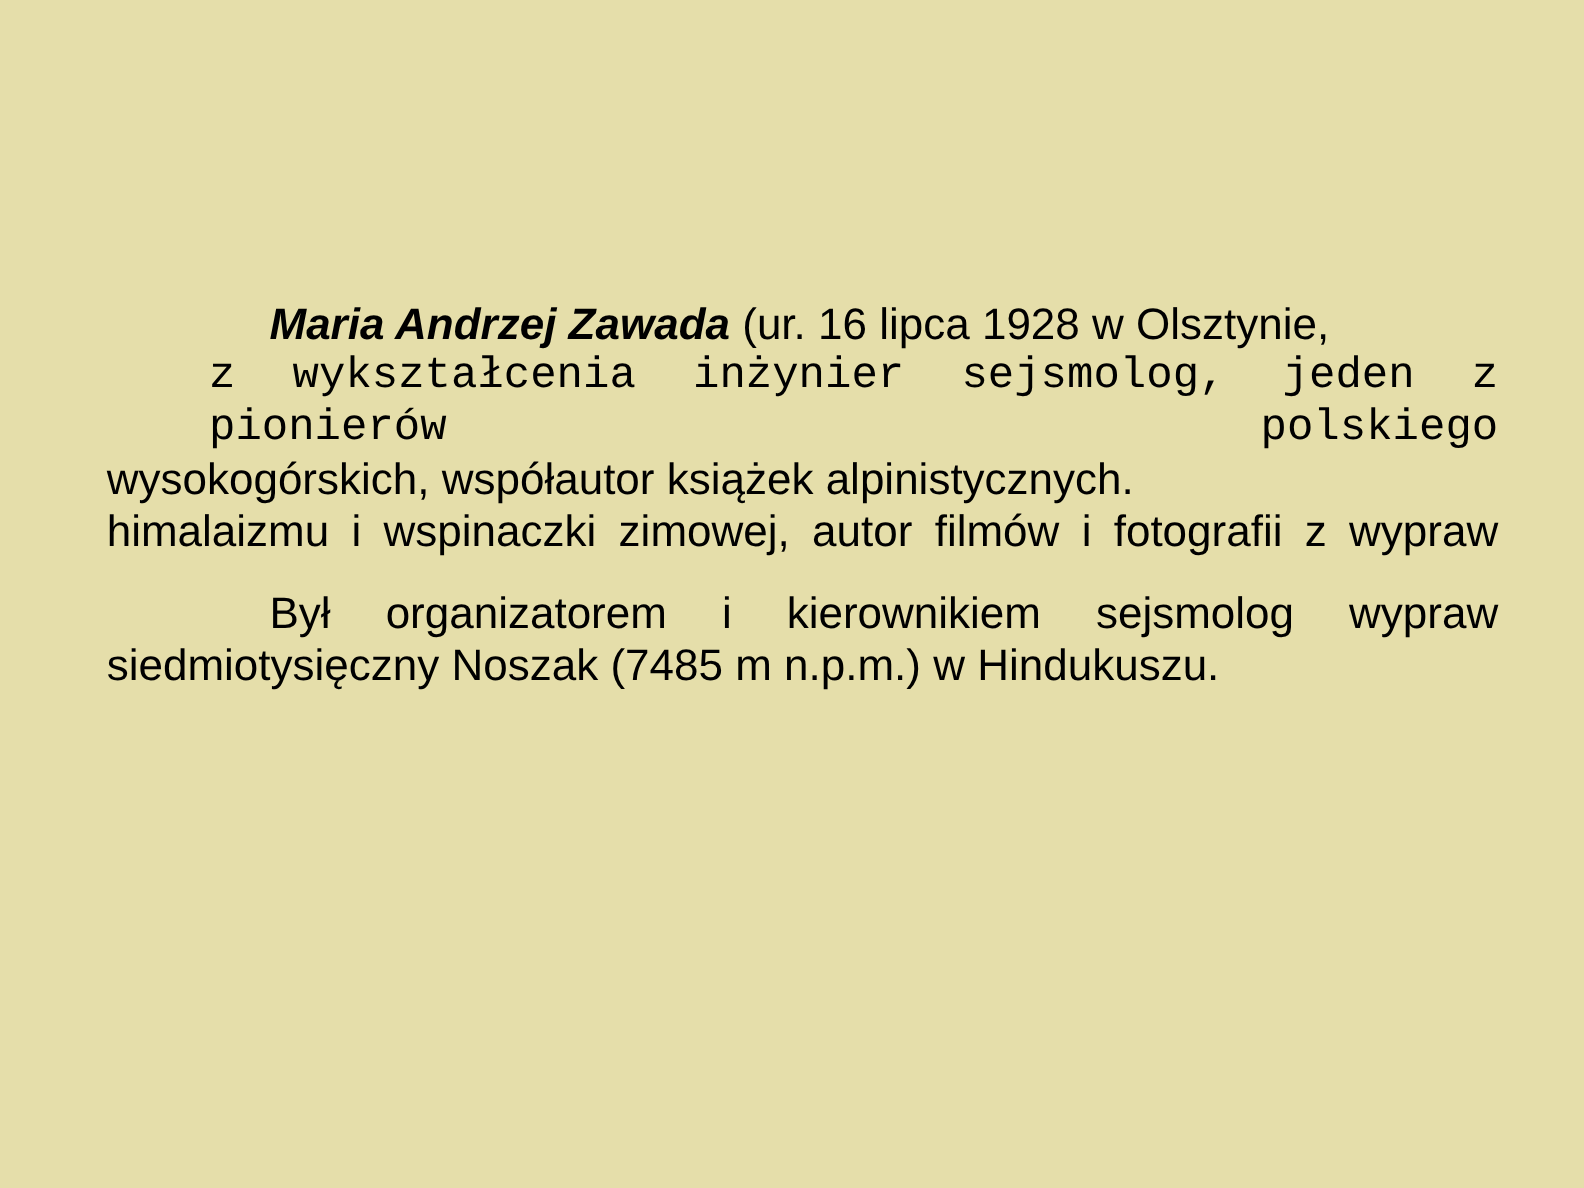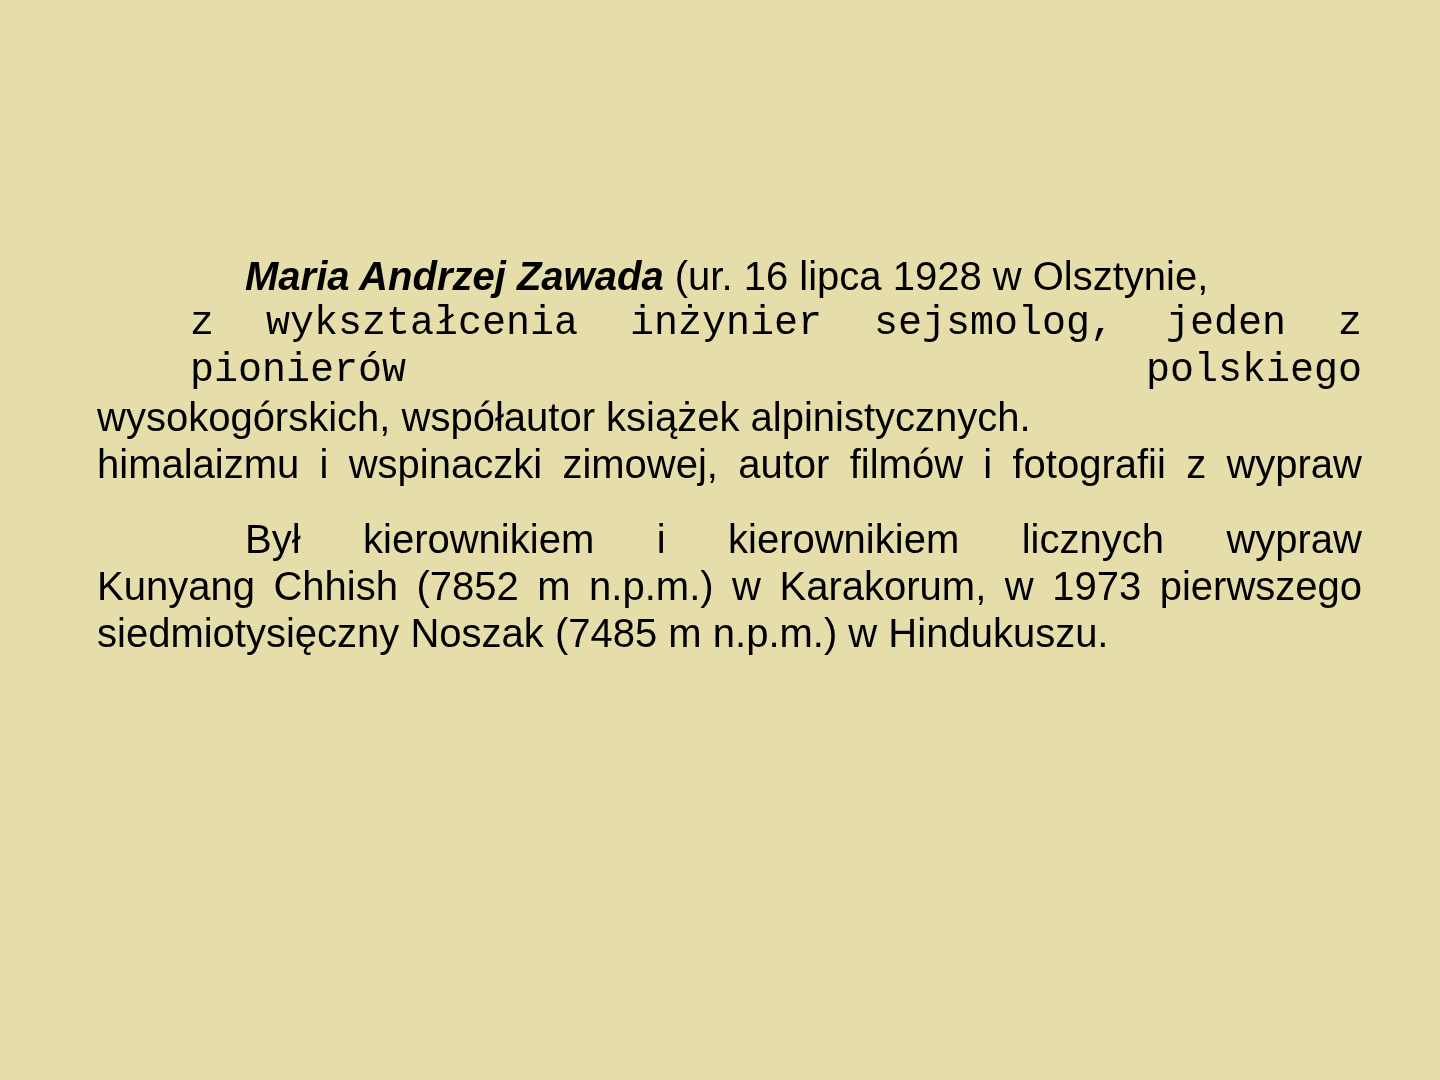--- a/index.html
+++ b/index.html
@@ -23,21 +23,21 @@
     width: 1265px;
   }
   .line {
     text-align: left;
     min-height: 47px;
   }
   .justify {
     text-align: justify;
     text-align-last: justify;
   }
-  .indent-lg { padding-left: 148px; }
+  .indent-lg { padding-left: 148px; margin-top: 19px; }
   .indent-md { padding-left: 93px; font-family: Liberation Mono, monospace; }
   .para2 { margin-top: 28px; }
   .name-bi {
     font-weight: bold;
     font-style: italic;
   }
 </style>
 </head>
 <body>
 
@@ -45,19 +45,18 @@
   <div class="text-block">
 
     <div class="para">
       <div class="line indent-lg"><span class="name-bi">Maria Andrzej Zawada</span><span> (ur. 16 lipca 1928 w Olsztynie,</span></div>
       <div class="line justify indent-md">z wykształcenia inżynier sejsmolog, jeden z pionierów polskiego</div>
       <div class="line">wysokogórskich, współautor książek alpinistycznych.</div>
       <div class="line justify">himalaizmu i wspinaczki zimowej, autor filmów i fotografii z wypraw</div>
     </div>
 
     <div class="para para2">
-      <div class="line justify indent-lg">Był kierownikiem i kierownikiem licznych wypraw</div>
-      <div class="line justify">Kunyang Chhish (7852 m n.p.m.) w Karakorum, w 1973 pierwszego</div>
+      <div class="line justify indent-lg">Był organizatorem i kierownikiem sejsmolog wypraw</div>
       <div class="line">siedmiotysięczny Noszak (7485 m n.p.m.) w Hindukuszu.</div>
     </div>
 
   </div>
 </div>
 
 </body></html>

